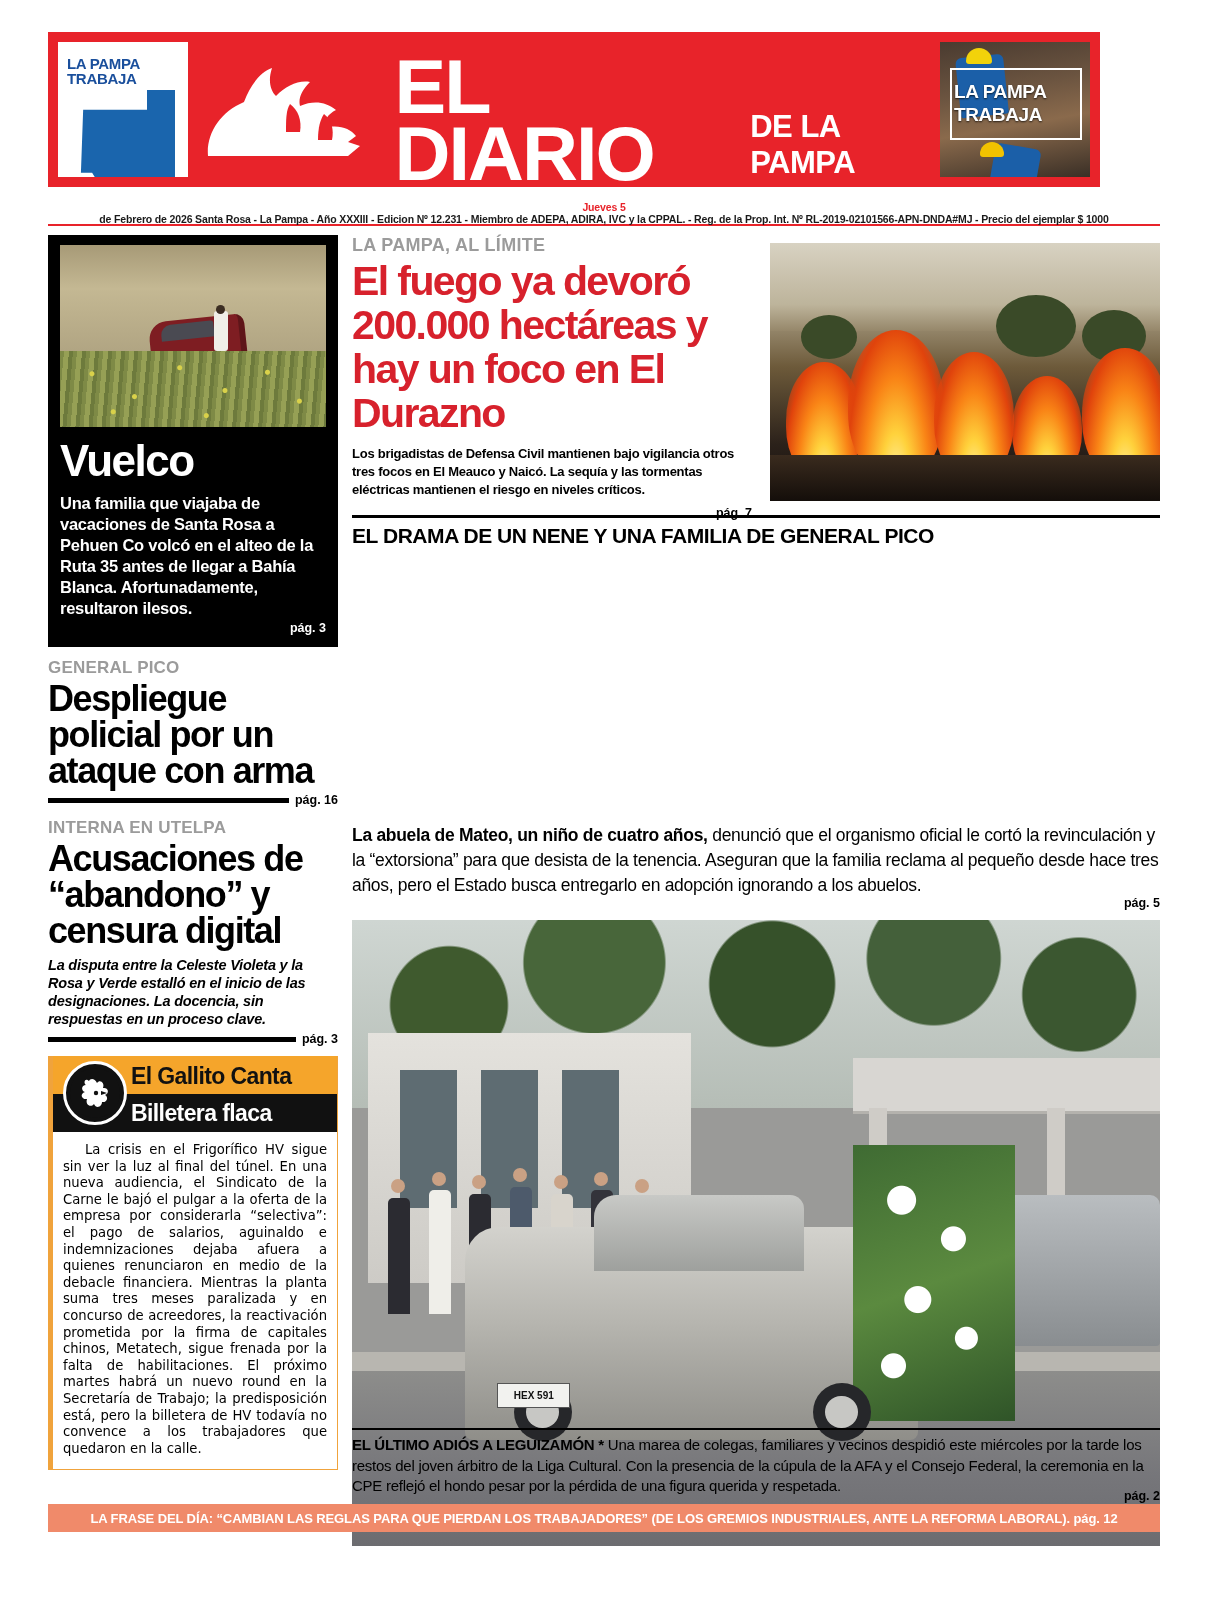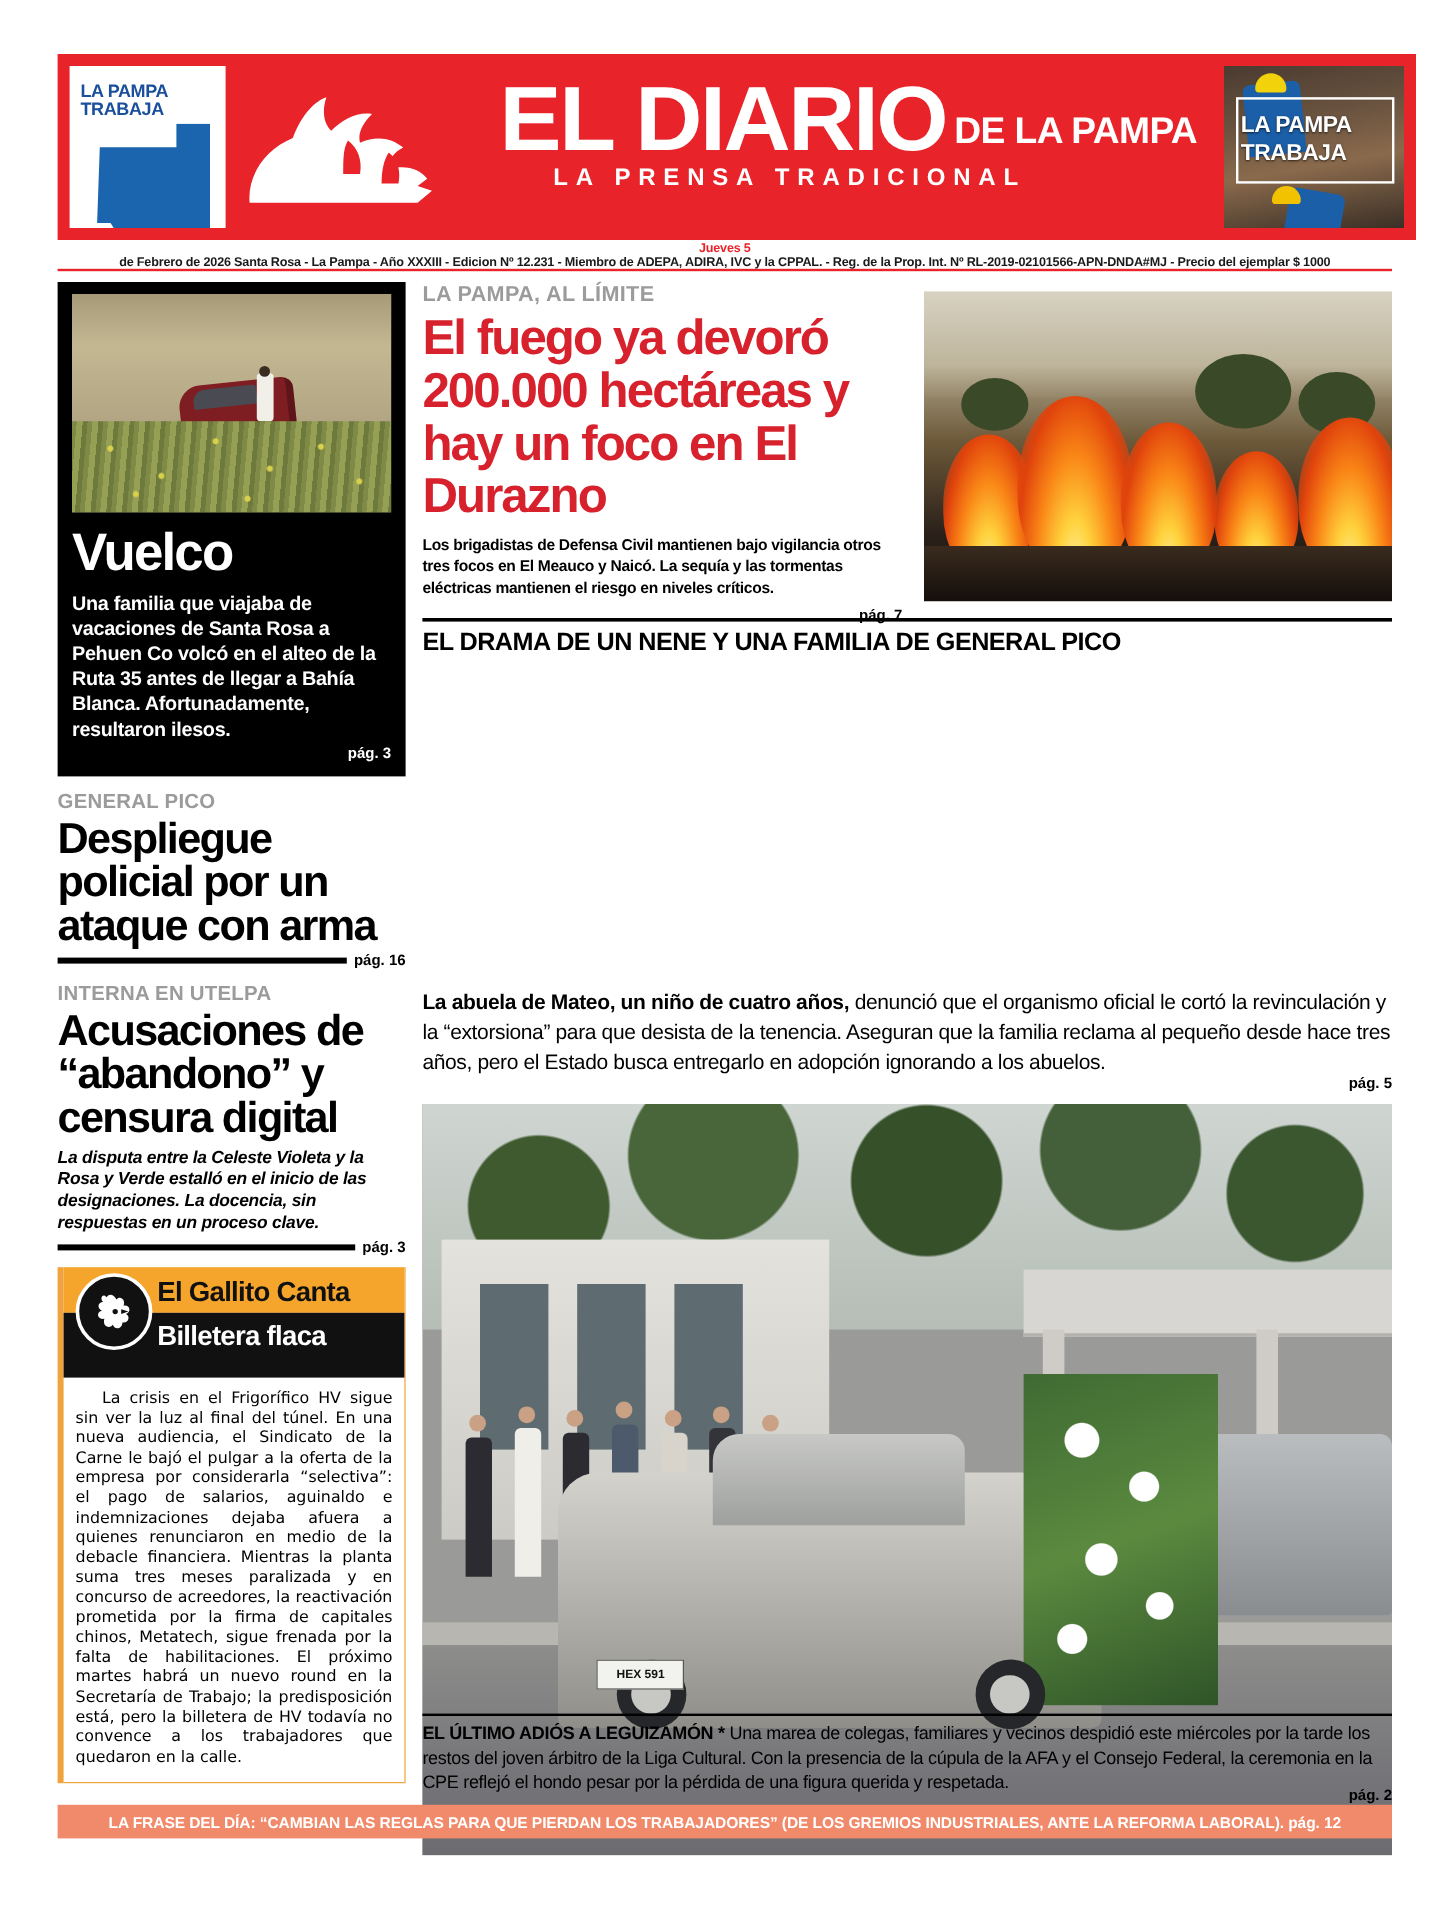--- a/index.html
+++ b/index.html
@@ -6,21 +6,21 @@
   html, body {
     width: 1208px; height: 1599px;
     background: #ffffff;
     font-family: "Liberation Sans", sans-serif;
     overflow: hidden;
   }
   .page { position: relative; width: 1208px; height: 1599px; background:#fff; }
 
   
   .masthead {
-    position: absolute; left: 48px; top: 45px; width: 1132px; height: 155px;
+    position: absolute; left: 48px; top: 32px; width: 1052px; height: 155px;
     background: #e8232a;
     display: flex; align-items: stretch;
   }
   .logo-box {
     width: 130px; margin: 10px 0 10px 10px; background: #ffffff;
     position: relative; flex: none; overflow: hidden;
   }
   .logo-box .lp-text {
     position: absolute; left: 9px; top: 14px;
     color: #1a4f9c; font-weight: bold; font-size: 15px; line-height: 15px;
@@ -173,21 +173,21 @@
   
   .gallito {
     margin-top:10px; border-left:5px solid #f0a33c; border-right:1px solid #f0a33c;
     position:relative;
   }
   .gallito-head { background:#f5a52b; height:38px; position:relative; }
   .gallito-head .title {
     position:absolute; left:78px; top:7px; font-size:23px; font-weight:bold;
     color:#111; letter-spacing:-0.6px;
   }
-  .gallito-sub { background:#111; height:54px; position:relative; }
+  .gallito-sub { background:#111; height:38px; position:relative; }
   .gallito-sub .title {
     position:absolute; left:78px; top:6px; font-size:23px; font-weight:bold;
     color:#fff; letter-spacing:-0.6px;
   }
   .rooster {
     position:absolute; left:10px; top:5px; width:64px; height:64px;
     border-radius:50%; background:#111; border:3px solid #fff;
     display:flex; align-items:center; justify-content:center; z-index:3;
   }
   .gallito-body {

